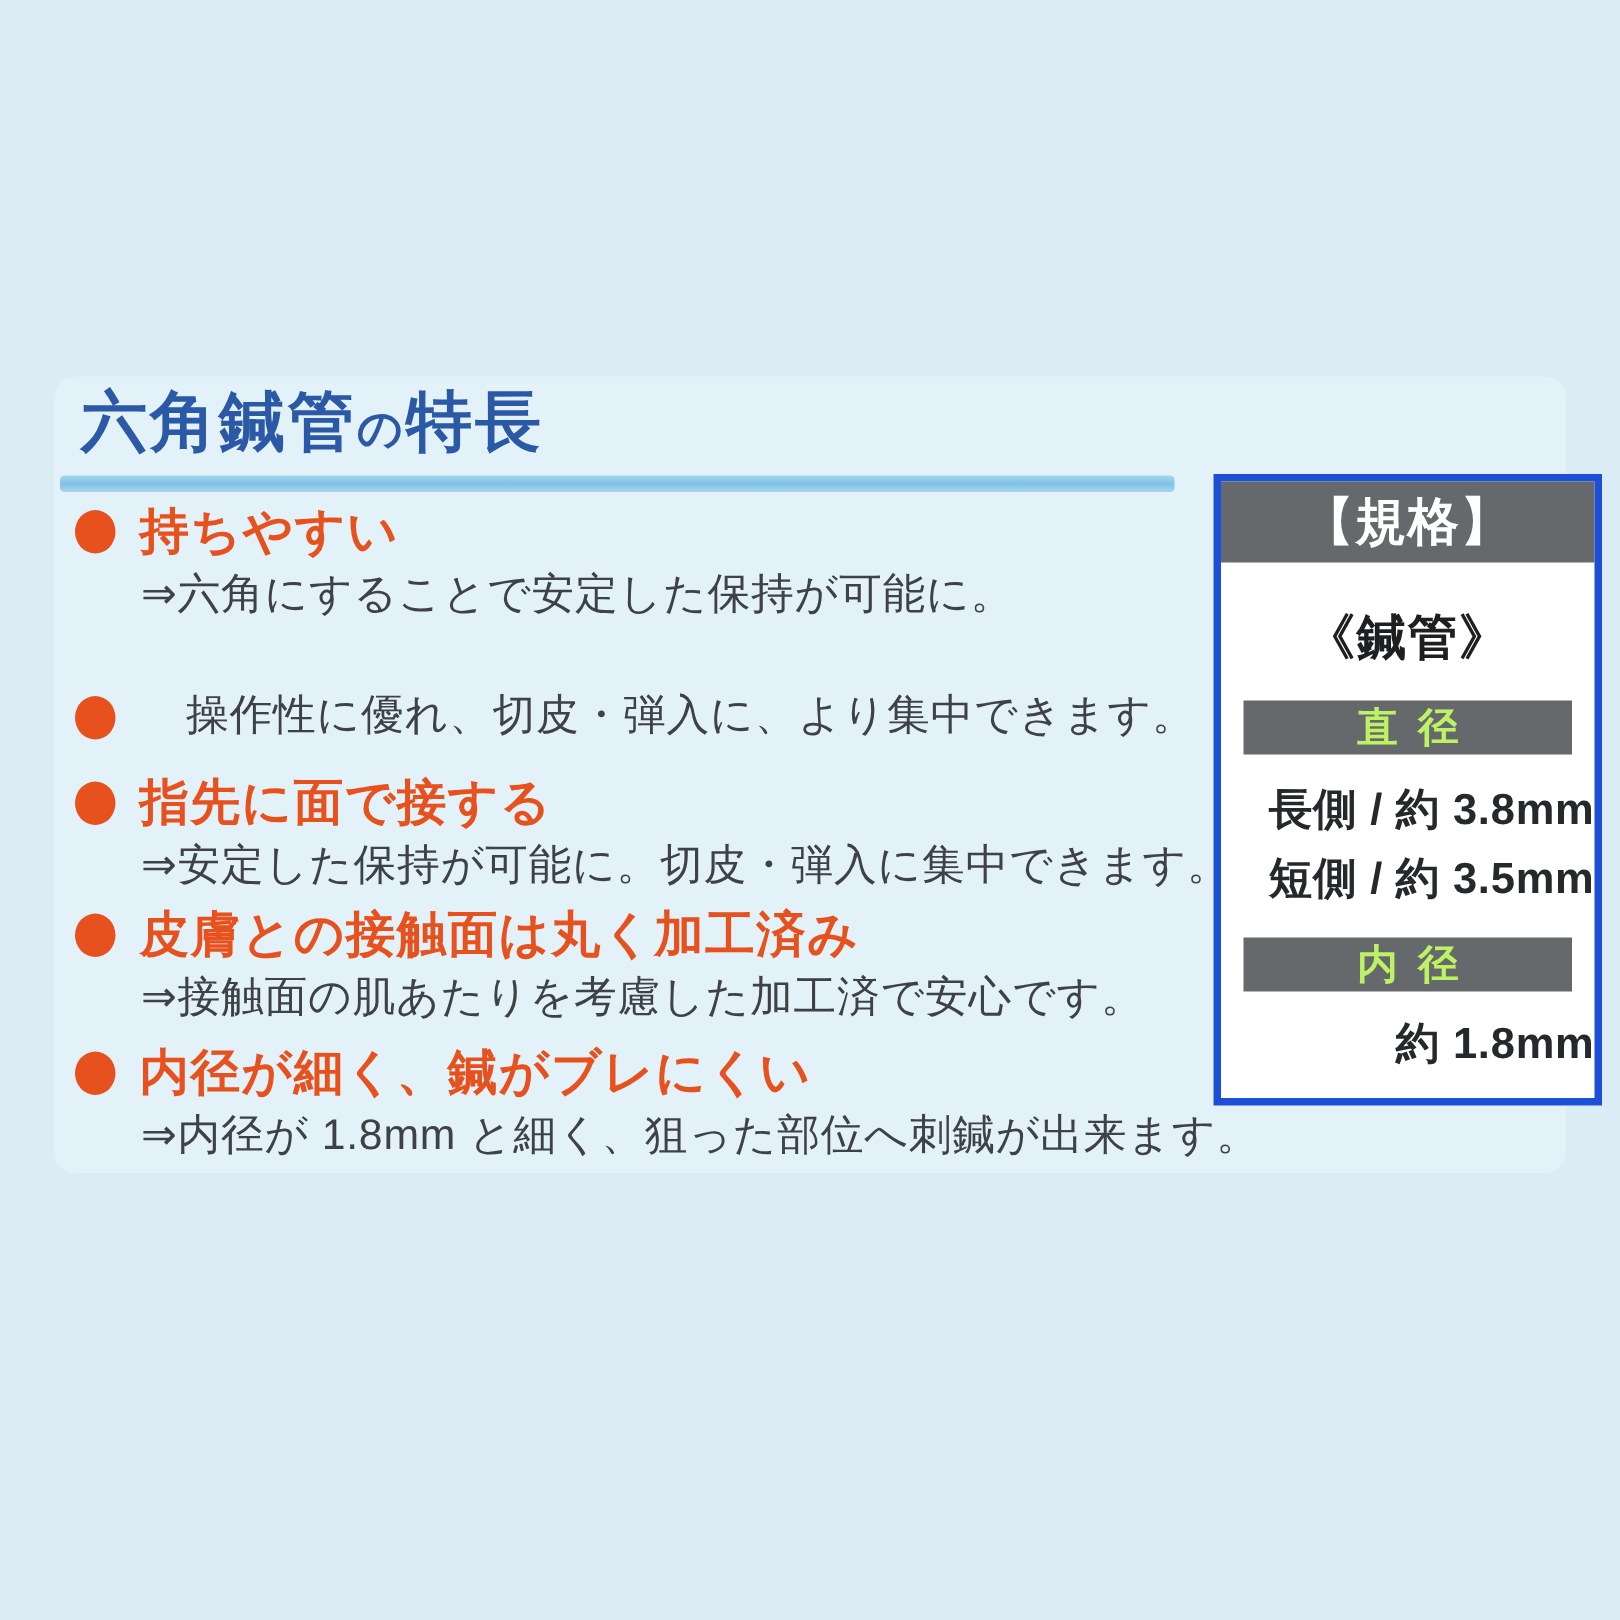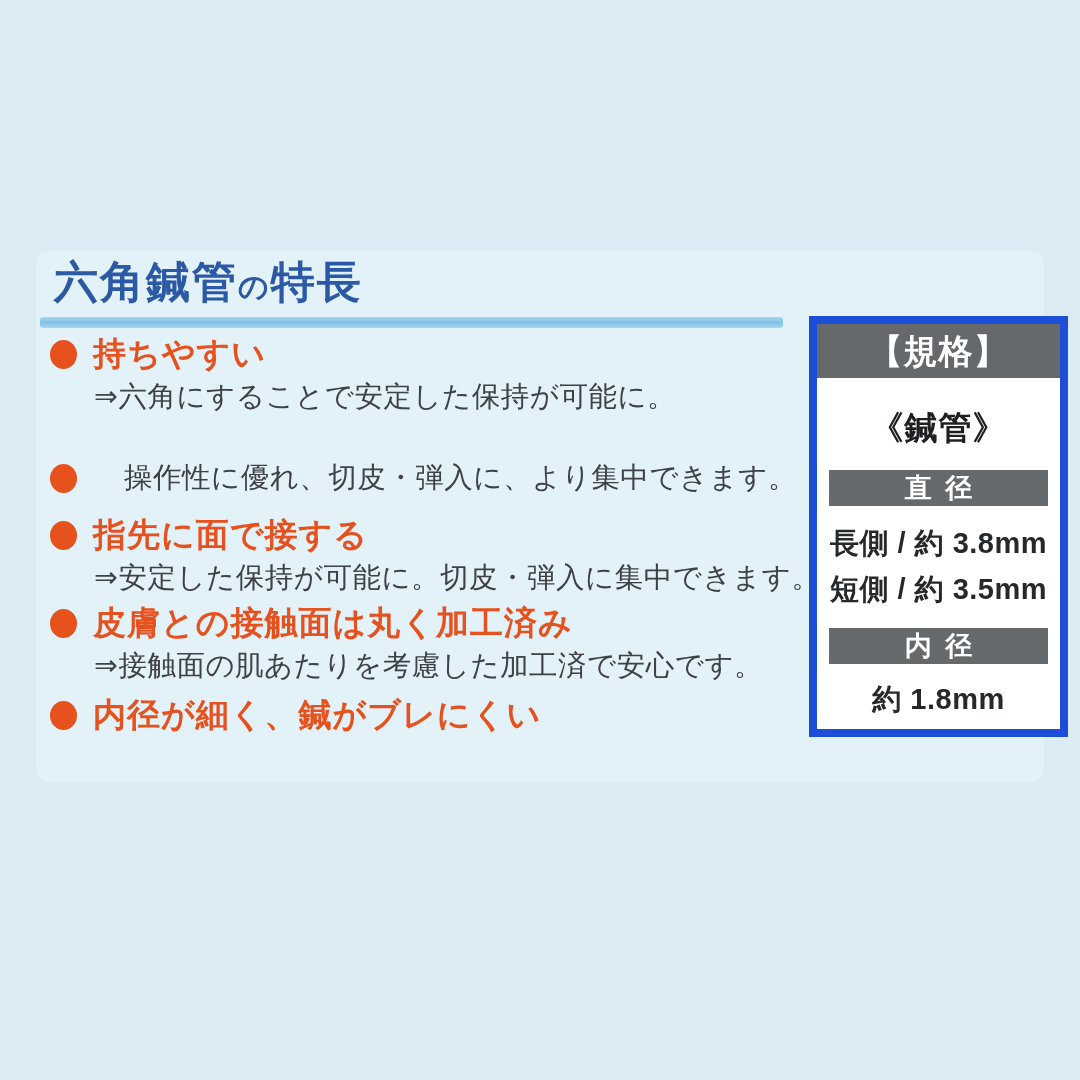--- a/index.html
+++ b/index.html
@@ -36,37 +36,37 @@
     letter-spacing:1px;white-space:nowrap;
   }
   .feature-line{
     padding-left:44px;color:#3e4246;font-size:28.5px;line-height:37px;
     letter-spacing:0.5px;white-space:nowrap;margin-top:3px;font-weight:500;
   }
   .feature-line.indent{padding-left:74px;margin-top:44px;}
   
   .spec-panel{
     position:absolute;left:809px;top:316px;width:259px;height:421px;
-    box-sizing:border-box;background:#ffffff;border:8px solid #1d4ed8;
+    box-sizing:border-box;background:#ffffff;border:5px solid #1d4ed8;
   }
   .spec-header{
     height:54px;line-height:54px;background:#65696b;color:#ffffff;
     text-align:center;font-size:34px;font-weight:bold;letter-spacing:1px;
   }
   .spec-subtitle{
     margin-top:30px;text-align:center;color:#1d1f21;
     font-size:33px;font-weight:600;line-height:40px;letter-spacing:1px;
   }
   .spec-band{
     width:219px;height:36px;margin:22px auto 0 auto;background:#65696b;
-    color:#ffffff;text-align:center;font-size:27px;font-weight:bold;
+    color:#bef264;text-align:center;font-size:27px;font-weight:bold;
     line-height:36px;letter-spacing:0.5em;text-indent:0.5em;
   }
   .spec-band.second{margin-top:16px;}
-  .spec-values{margin-top:14px;text-align:center;}
+  .spec-values{margin-top:14px;text-align:right;}
   .spec-values.last{margin-top:12px;}
   .spec-value{
     color:#26292c;font-size:29px;font-weight:600;line-height:46px;
     white-space:nowrap;letter-spacing:0.5px;
   }
 </style>
 </head>
 <body>
 
 <div class="content-panel"></div>
@@ -105,20 +105,21 @@
     <span class="feature-heading">皮膚との接触面は丸く加工済み</span>
   </div>
   <div class="feature-line">⇒接触面の肌あたりを考慮した加工済で安心です。</div>
 </div>
 
 <div class="feature f4">
   <div class="feature-head">
     <span class="bullet"></span>
     <span class="feature-heading">内径が細く、鍼がブレにくい</span>
   </div>
+  <div class="feature-line">⇒内径が 1.8mm と細く、狙った部位へ刺鍼が出来ます。</div>
 </div>
 
 <div class="spec-panel">
   <div class="spec-header">【規格】</div>
   <div class="spec-subtitle">《鍼管》</div>
   <div class="spec-band">直径</div>
   <div class="spec-values">
     <div class="spec-value">長側 / 約 3.8mm</div>
     <div class="spec-value">短側 / 約 3.5mm</div>
   </div>

